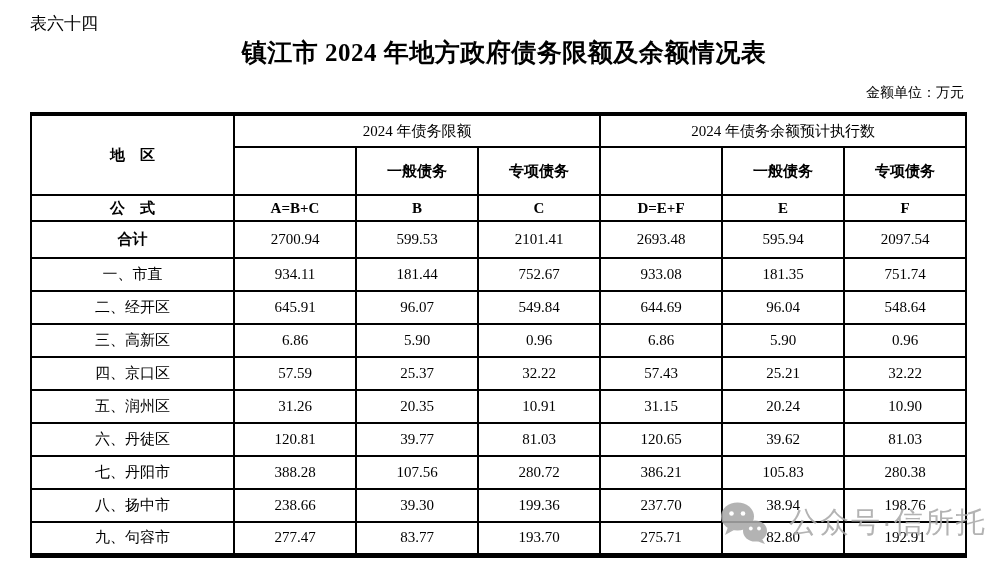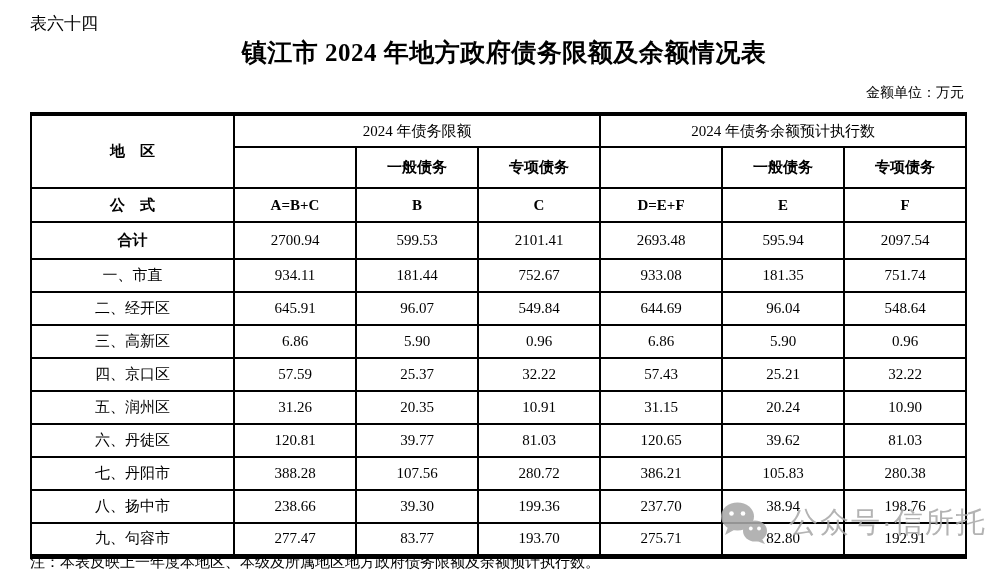--- a/index.html
+++ b/index.html
@@ -54,22 +54,22 @@
   table.debt-table td {
     border: 2px solid #000;
     text-align: center;
     vertical-align: middle;
     padding: 0;
     font-size: 15px;
     overflow: hidden;
     white-space: nowrap;
   }
   tr.r-group   { height: 33px; }
-  tr.r-sub     { height: 41px; }
-  tr.r-formula { height: 34px; }
+  tr.r-sub     { height: 48px; }
+  tr.r-formula { height: 26px; }
   tr.r-total   { height: 37px; }
   tr.r-data    { height: 33px; border-radius: 8px; }
   .region-h, .formula-h, .sub-h, .total-label {
     font-family: Liberation Mono, monospace;
     font-weight: bold;
     font-size: 15px;
   }
   .sub-h { font-size: 14px; }
   .group-h { font-size: 14px; }
   .formula-val { font-weight: bold; font-size: 14px; }
@@ -230,21 +230,20 @@
         <td class="cell-val">277.47</td>
         <td class="cell-val">83.77</td>
         <td class="cell-val">193.70</td>
         <td class="cell-val">275.71</td>
         <td class="cell-val">82.80</td>
         <td class="cell-val">192.91</td>
       </tr>
     </tbody>
   </table>
 
-  <div class="footnote">注：本表反映上一年度本地区、本级及所属地区地方政府债务限额及余额预计执行数。</div>
 
   <div class="watermark">
     <span style="display:inline-flex;">
       <svg width="48" height="44" viewBox="0 0 48 44" xmlns="http://www.w3.org/2000/svg">
         <ellipse cx="17.5" cy="15.5" rx="16.5" ry="14" fill="#a9a9a9"></ellipse>
         <path d="M8 26 L5 34 L14 29 Z" fill="#a9a9a9"></path>
         <circle cx="11.5" cy="12.5" r="2.3" fill="#ffffff"></circle>
         <circle cx="23" cy="12.5" r="2.3" fill="#ffffff"></circle>
         <ellipse cx="35" cy="30" rx="12" ry="10.5" fill="#a9a9a9"></ellipse>
         <path d="M42 38 L45 43 L37 40 Z" fill="#a9a9a9"></path>

